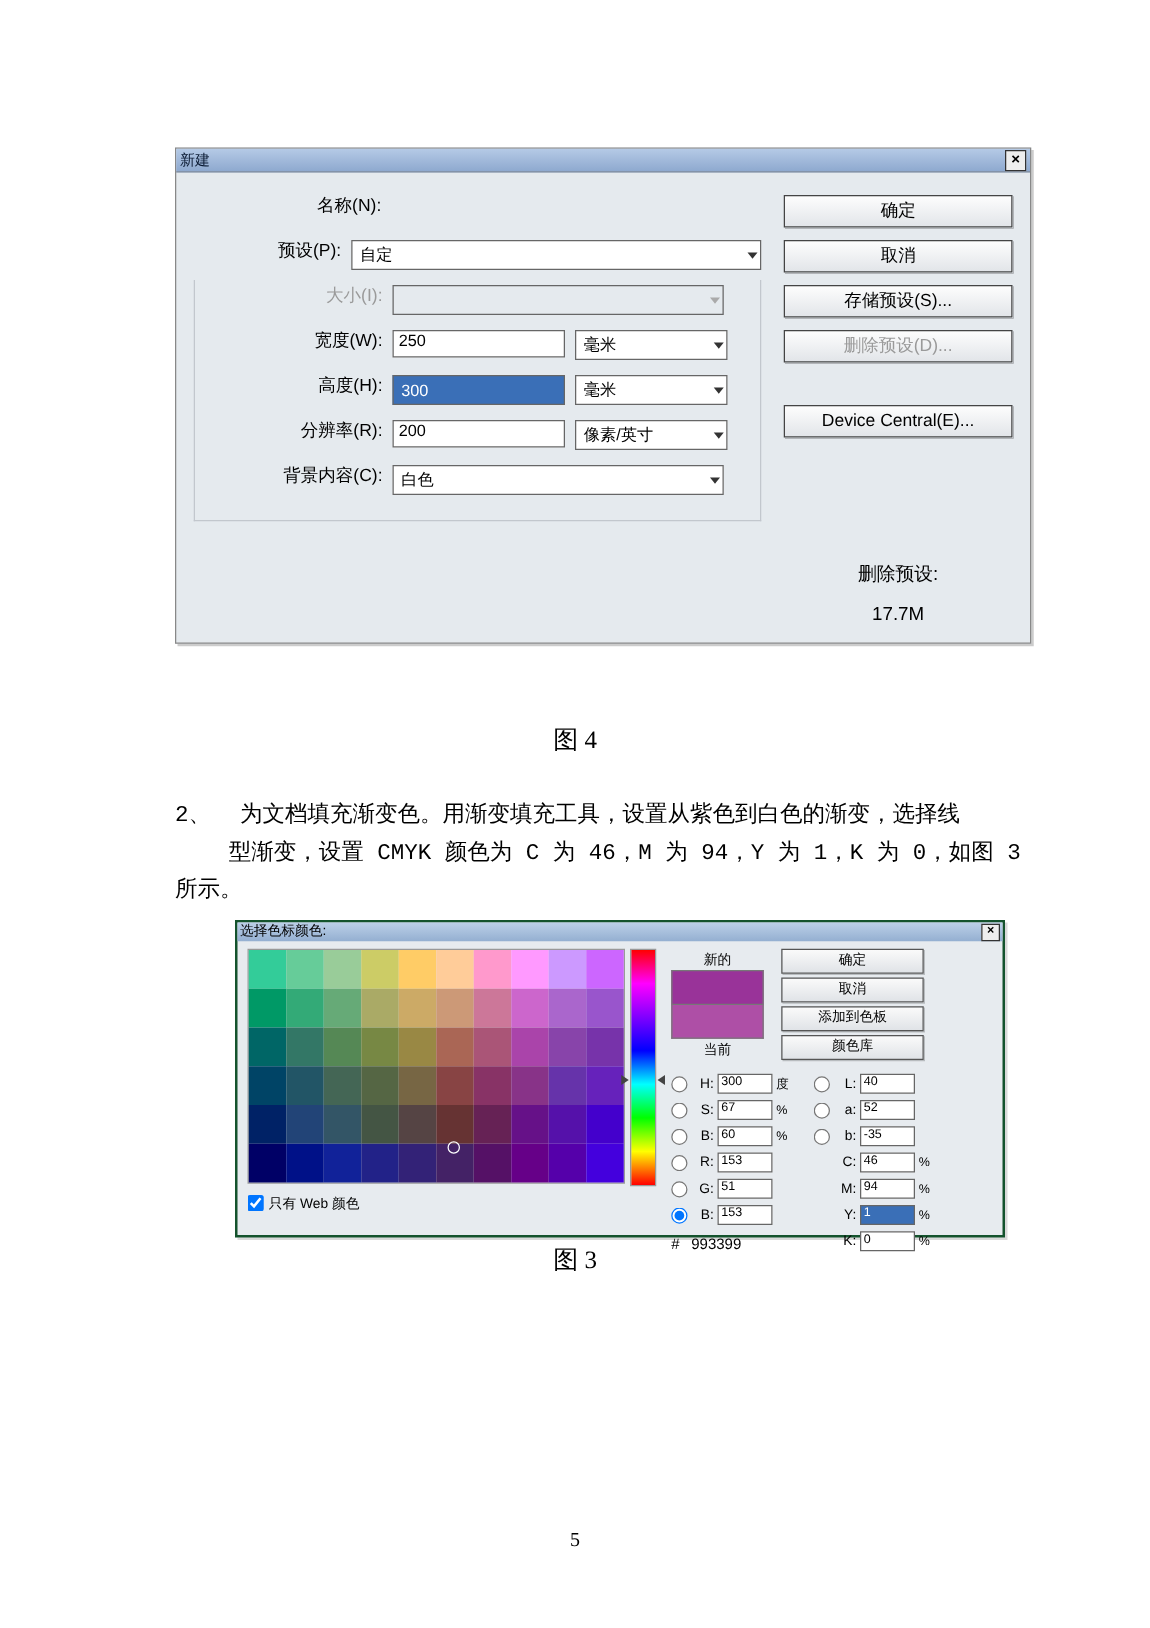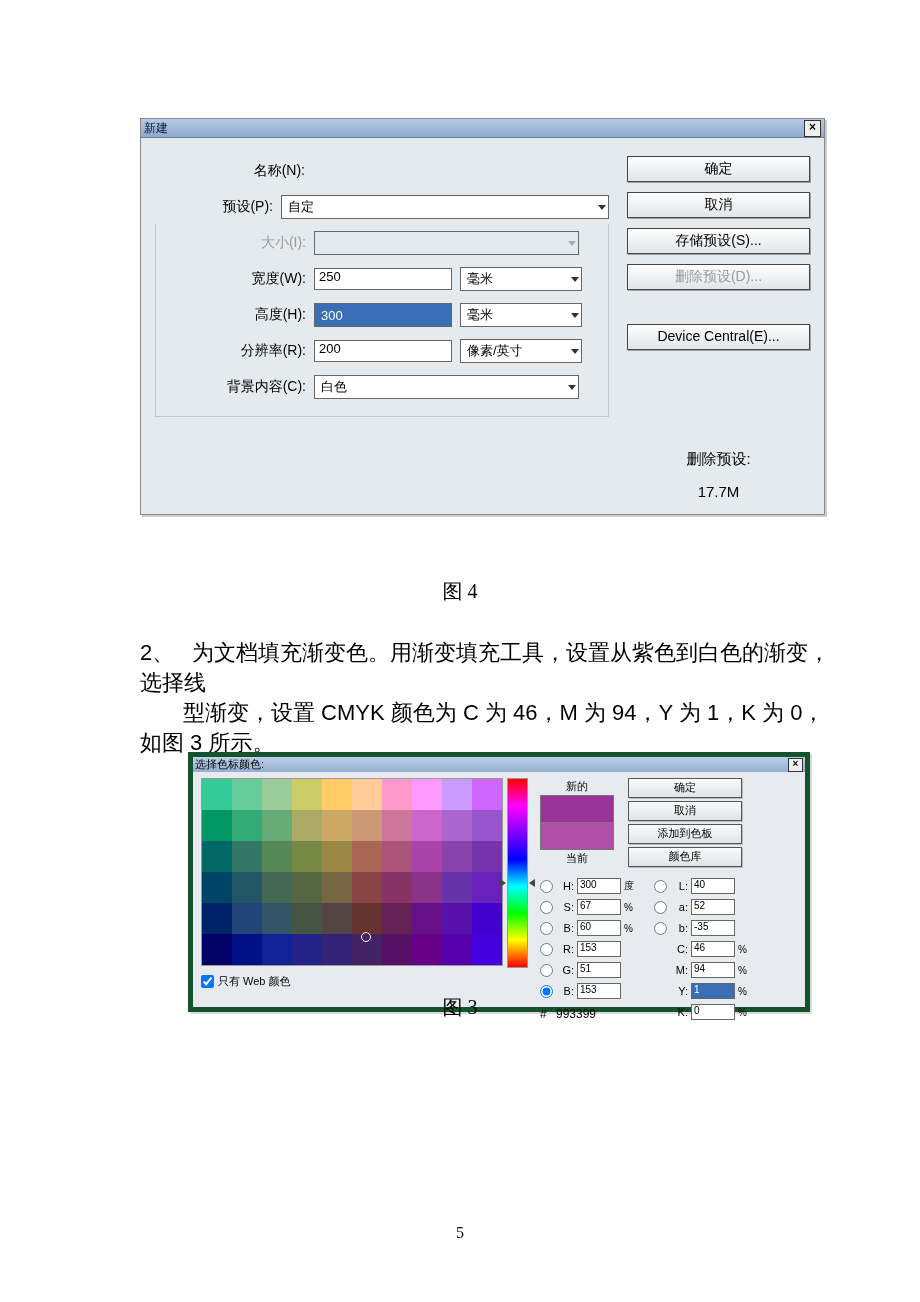--- a/index.html
+++ b/index.html
@@ -6,21 +6,21 @@
 .page{width:920px;height:1302px;position:relative;margin:0 auto;background:#fff}
 
 
 .dlg1{position:absolute;left:140px;top:118px;width:683px;height:395px;background:#e5eaee;border:1px solid #888;box-shadow:2px 2px 0 rgba(0,0,0,.2)}
 .dlg1-title{height:18px;background:linear-gradient(#b5cae6,#8ea9cf);border-bottom:1px solid #6b7c95;font-size:12px;padding:0 3px;line-height:18px;display:flex;justify-content:space-between}
 .dlg1-title span{color:#0a1a33}
 .dlg1-close{width:15px;height:15px;margin-top:1px;background:#eee;border:1px solid #333;font:bold 12px/13px sans-serif;text-align:center;cursor:pointer}
 .dlg1-body{padding:18px 14px 0 14px;display:flex;gap:18px}
 .dlg1-left{flex:1;font-size:14px}
 .dlg1-right{width:190px;display:flex;flex-direction:column;align-items:stretch;gap:10px;font-size:14px}
-.row{display:flex;align-items:center;height:30px;margin-bottom:6px}
+.row{display:flex;height:30px;margin-bottom:6px}
 .row .lbl{width:150px;text-align:right;padding-right:8px;font-size:14px}
 .row .lbl.dim{color:#9a9a9a}
 .row .txt{height:20px;border:1px solid #666;background:#fff;padding:0 4px;font-size:13px}
 .row .txt.sel{background:#3a6fb7;color:#fff}
 .row .sel{height:22px;border:1px solid #666;background:#fff;display:flex;align-items:center;justify-content:space-between;padding:0 2px 0 6px;font-size:13px}
 .row .sel.dis{background:#e5eaee;color:#9a9a9a}
 .sel .tri,.dd .tri{width:0;height:0;border-left:4px solid transparent;border-right:4px solid transparent;border-top:5px solid #333}
 .sel.dis .tri{border-top-color:#aaa}
 .btn{height:24px;border:1px solid #444;background:linear-gradient(#fdfdfd,#e2e5e9);box-shadow:1px 1px 0 rgba(0,0,0,.3);font-size:14px;text-align:center;line-height:22px;cursor:pointer}
 .btn.dim{color:#9a9a9a}
@@ -29,26 +29,26 @@
 .preset-frame{border:1px solid #c2c7cd;border-top:none;margin-top:-4px;padding-top:4px;position:relative}
 .adv{display:flex;align-items:center;gap:6px;margin-top:22px;margin-left:30px;font-size:14px}
 .adv .chev{width:16px;height:16px;border:1px solid #777;border-radius:8px;background:#f2f4f7;display:flex;align-items:center;justify-content:center}
 .adv .chev::after{content:"";width:0;height:0;border-left:4px solid transparent;border-right:4px solid transparent;border-top:5px solid #333}
 .adv-line{border-top:1px solid #aeb5bd;flex:1;margin-left:6px}
 
 
 .caption{position:absolute;left:0;width:100%;text-align:center;font-size:20px;font-family:"SimSun"}
 .cap1{top:578px}
 .cap3{top:994px}
-.para{position:absolute;left:140px;top:638px;width:690px;font-size:22px;font-family:Liberation Sans, sans-serif;line-height:30px}
+.para{position:absolute;left:140px;top:638px;width:690px;font-size:18px;font-family:Liberation Mono, monospace;line-height:30px}
 .para .num{display:inline-block;width:52px}
 .pagenum{position:absolute;left:0;width:100%;text-align:center;top:1224px;font-size:16px;font-family:"SimSun"}
 
 
-.dlg2{position:absolute;left:188px;top:752px;width:612px;height:250px;background:#e7ebef;border:5px solid #14532d;box-shadow:2px 2px 0 rgba(0,0,0,.15);font-size:12px}
+.dlg2{position:absolute;left:188px;top:736px;width:612px;height:250px;background:#e7ebef;border:2px solid #14532d;box-shadow:2px 2px 0 rgba(0,0,0,.15);font-size:12px}
 .dlg2-title{height:15px;background:linear-gradient(#bcd0e8,#94afd1);display:flex;justify-content:space-between;padding:0 2px;font-size:11px;line-height:15px}
 .dlg2-title .x{width:13px;height:12px;margin-top:1px;border:1px solid #333;background:#eee;font:bold 10px/10px sans-serif;text-align:center}
 .dlg2-body{display:flex;padding:6px 10px 6px 8px;gap:4px}
 
 
 .pal-wrap{position:relative}
 .palette{display:grid;grid-template-columns:repeat(10,30px);grid-template-rows:repeat(6,31px);border:1px solid #999}
 .palette div{width:30px;height:31px}
 .pal-cursor{position:absolute;width:8px;height:8px;border:1px solid #fff;border-radius:50%;left:160px;top:154px}
 

